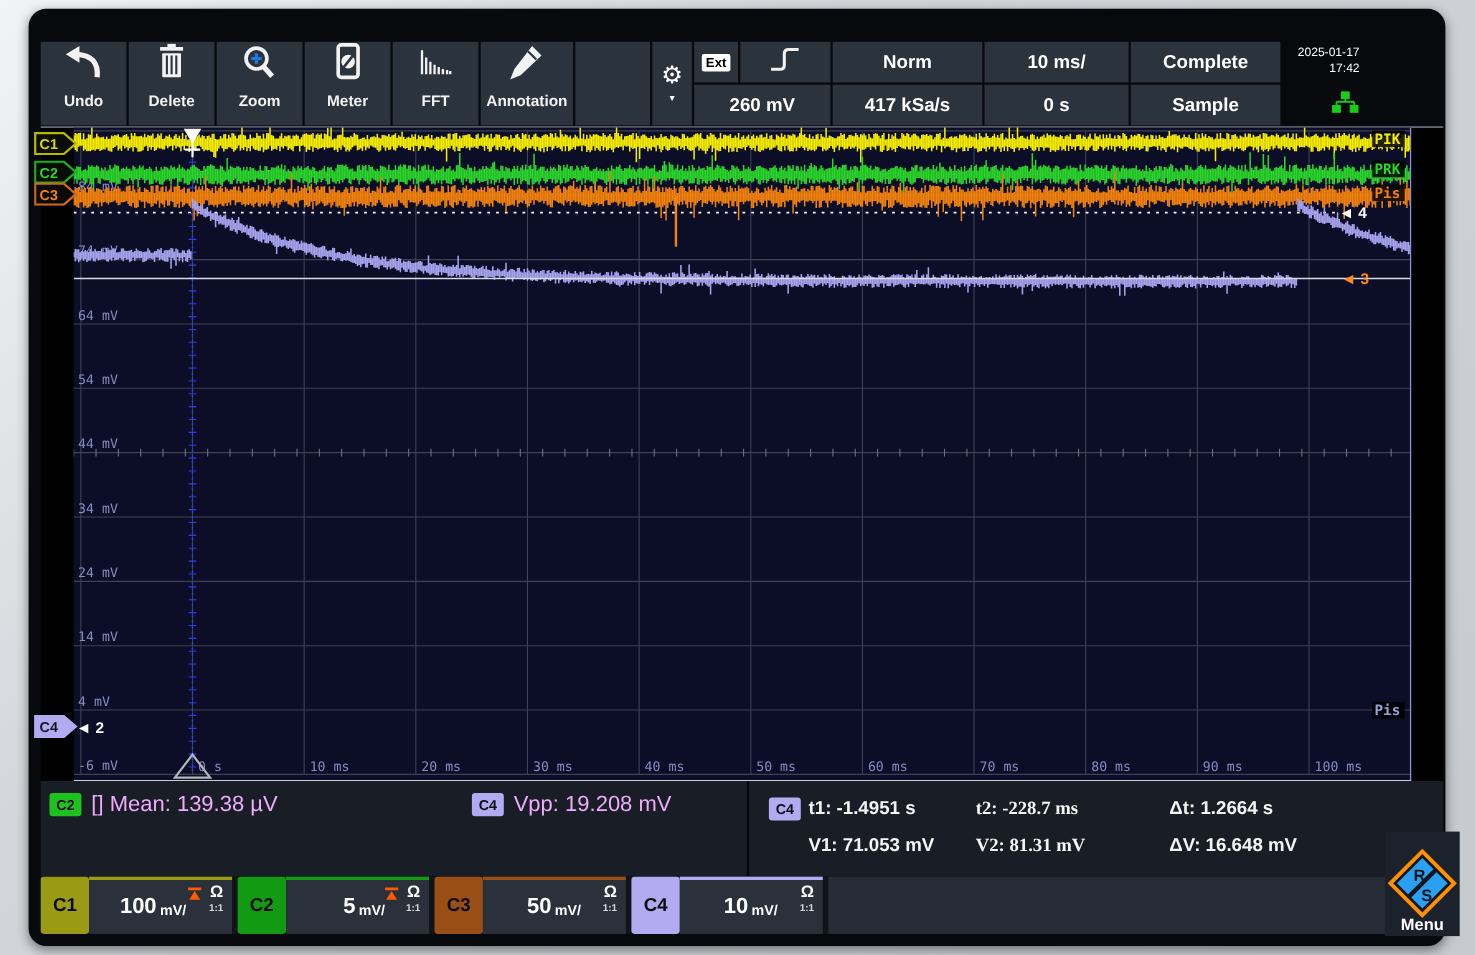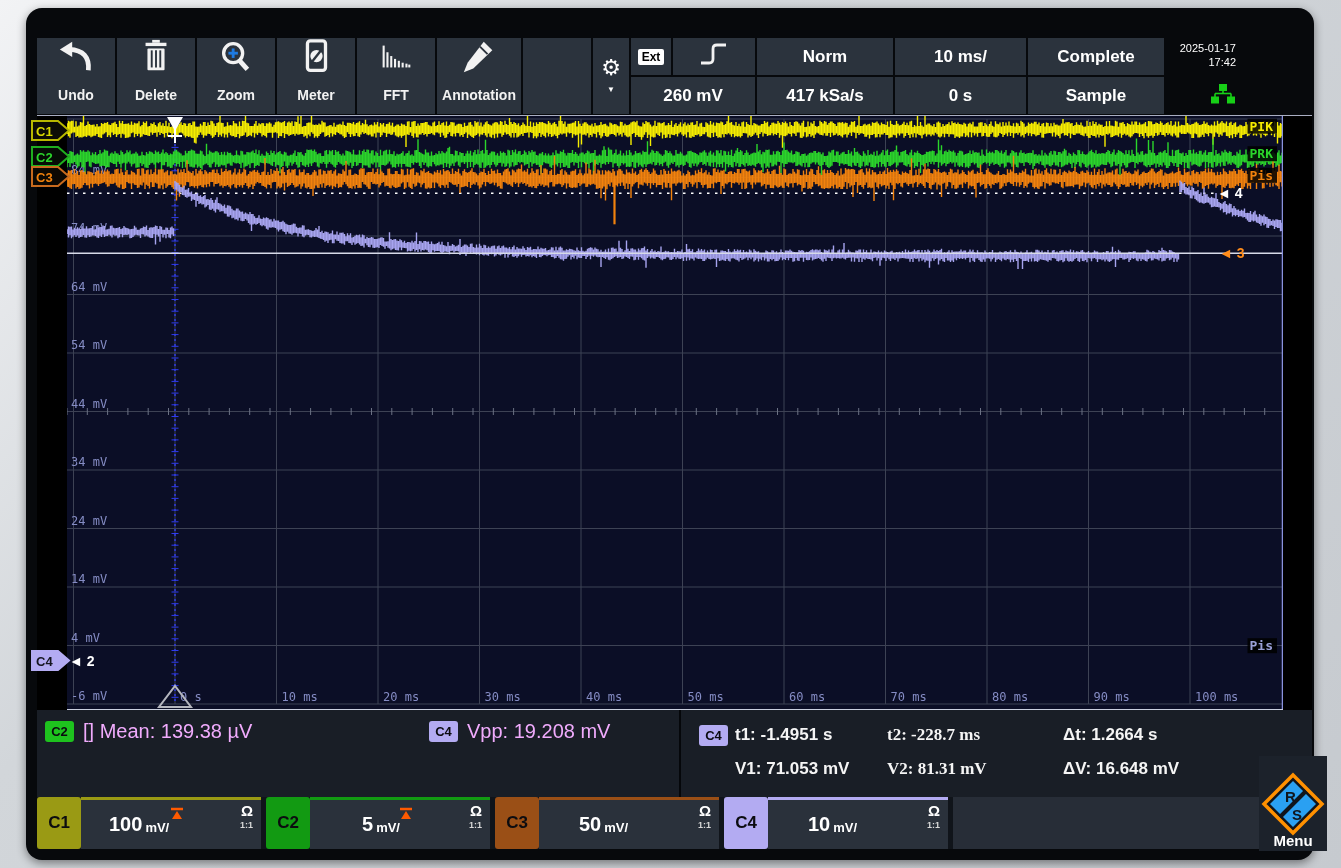--- a/index.html
+++ b/index.html
@@ -2,21 +2,21 @@
 <html><head>
 <meta charset="utf-8">
 <style>
   html,body{margin:0;padding:0;width:1341px;height:868px;overflow:hidden;
     background:linear-gradient(135deg,#f2f3f5 0%,#d2d6da 35%,#c6cacf 100%);
     font-family:"Liberation Sans","DejaVu Sans",sans-serif;}
   .screen{position:absolute;left:26px;top:8px;width:1288px;height:852px;
     background:#07090c;border-radius:16px;box-shadow:0 3px 10px rgba(0,0,0,.45);}
   
   .toolbar{position:absolute;left:11px;top:30px;width:1275px;height:76px;display:flex;gap:2px;}
-  .tbtn{width:78px;background:#2b333d;display:flex;flex-direction:column;align-items:center;justify-content:space-between;padding-bottom:11px;}
+  .tbtn{width:78px;background:#2b333d;display:flex;flex-direction:column;align-items:center;justify-content:flex-start;padding-bottom:5px;}
   .tbtn svg{margin-bottom:2px;}
   .tbtn .lbl{color:#f2f2f2;font-weight:bold;font-size:14px;}
   .tfill{flex:0 0 68px;background:#2b333d;}
   .gearcell{flex:0 0 36px;background:#2b333d;color:#fff;display:flex;flex-direction:column;align-items:center;justify-content:center;}
   .gearcell .g{font-size:22px;line-height:22px;}
   .gearcell .c{font-size:8px;line-height:10px;margin-top:6px;}
   .triggrid{flex:0 0 537px;display:grid;grid-template-columns:40px 82px 136px 131px 136px;grid-template-rows:37px 37px;gap:2px;}
   .tcell{background:#2b333d;color:#fff;display:flex;align-items:center;justify-content:center;font-weight:bold;font-size:17px;}
   .tcell.span2{grid-column:1 / span 2;}
   .extchip{background:#fff;color:#000000;font-size:12px;font-weight:bold;padding:1px 4px;border-radius:2px;}
@@ -37,21 +37,21 @@
   .mvpp{position:absolute;left:392px;top:10px;display:flex;align-items:center;}
   .mright{flex:1;position:relative;padding:8px 0 0 18px;}
   .crow{display:flex;align-items:center;height:34px;}
   .ccell1{width:36px;}
   .ccol{color:#f5f5f5;font-weight:bold;font-size:17px;}
   .w1{width:152px;} .w2{width:176px;font-family:Liberation Serif, serif;}
   
   .chanbar{position:absolute;left:11px;top:789px;width:1275px;height:52px;background:#10141a;display:flex;gap:5px;}
   .chan{display:flex;}
   .cbadge{width:44px;height:52px;display:flex;align-items:center;justify-content:center;color:#0c0c10;font-weight:bold;font-size:17px;border-radius:3px;}
-  .cpanel{width:180px;height:49px;background:#2a313b;border-top:3px solid;display:flex;align-items:center;position:relative;}
+  .cpanel{width:130px;height:49px;background:#2a313b;border-top:3px solid;display:flex;align-items:center;position:relative;}
   .cscale{color:#fff;font-weight:bold;font-size:20px;margin-left:28px;}
   .cunit{color:#fff;font-weight:bold;font-size:13px;margin-left:3px;margin-top:5px;}
   .ovl{position:absolute;left:88px;top:6px;}
   .ohm{position:absolute;right:8px;top:4px;text-align:right;color:#fff;font-weight:bold;font-size:15px;line-height:14px;}
   .ohm .probe{display:block;color:#d8d8d8;font-weight:bold;font-size:9px;}
   .col-c1{background:#9a9a14;} .bd-c1{border-color:#9a9a14;}
   .col-c2{background:#129a12;} .bd-c2{border-color:#129a12;}
   .col-c3{background:#9a4f16;} .bd-c3{border-color:#9a4f16;}
   .col-c4{background:#b3abf2;} .bd-c4{border-color:#b3abf2;}
   .chfill{flex:1;background:#272d37;}

